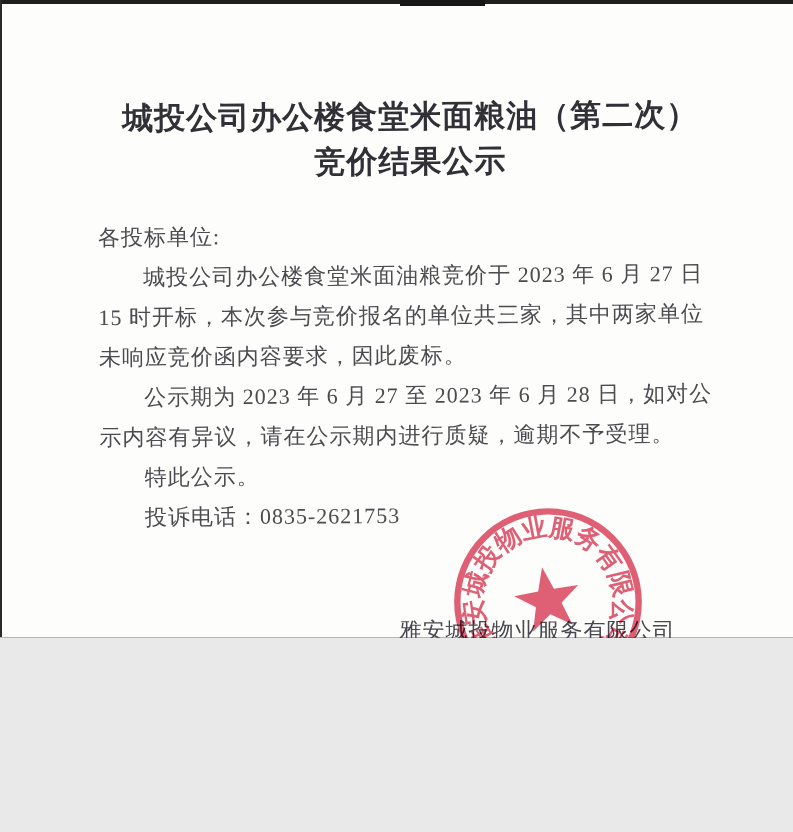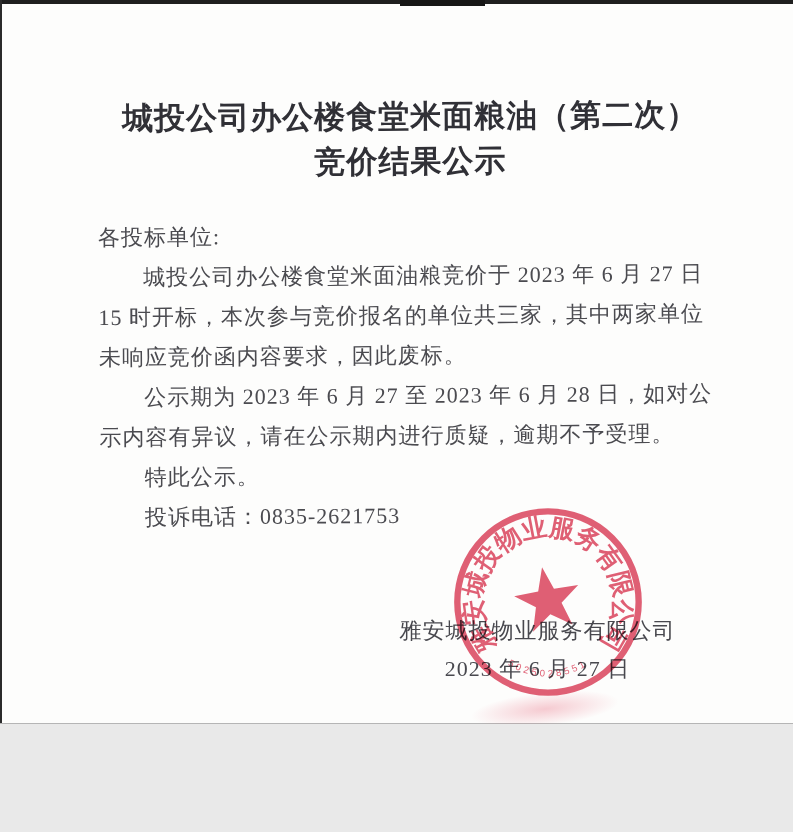--- a/index.html
+++ b/index.html
@@ -2,21 +2,21 @@
 <html><head>
 <meta charset="utf-8">
 <style>
   html,body{margin:0;padding:0;}
   body{
     width:793px;height:832px;
     background:#e9e9e9;
     font-family:"Liberation Serif","DejaVu Serif",serif;
   }
   .sheet{
-    position:relative;width:793px;height:724px;
+    position:relative;width:793px;height:638px;
     background:#fdfdfc;overflow:hidden;
   }
   
   .edge-top{position:absolute;top:0;left:0;width:793px;height:4px;background:#1f1f1f;}
   .edge-top-notch{position:absolute;top:0;left:400px;width:85px;height:6px;background:#161616;}
   .edge-left{position:absolute;top:0;left:0;width:2px;height:832px;background:#2b2b2b;}
   .edge-bottom{position:absolute;bottom:0;left:0;width:793px;height:1px;background:#b5b5b5;}
 
   .content{
     position:absolute;left:97px;top:96px;width:614px;

